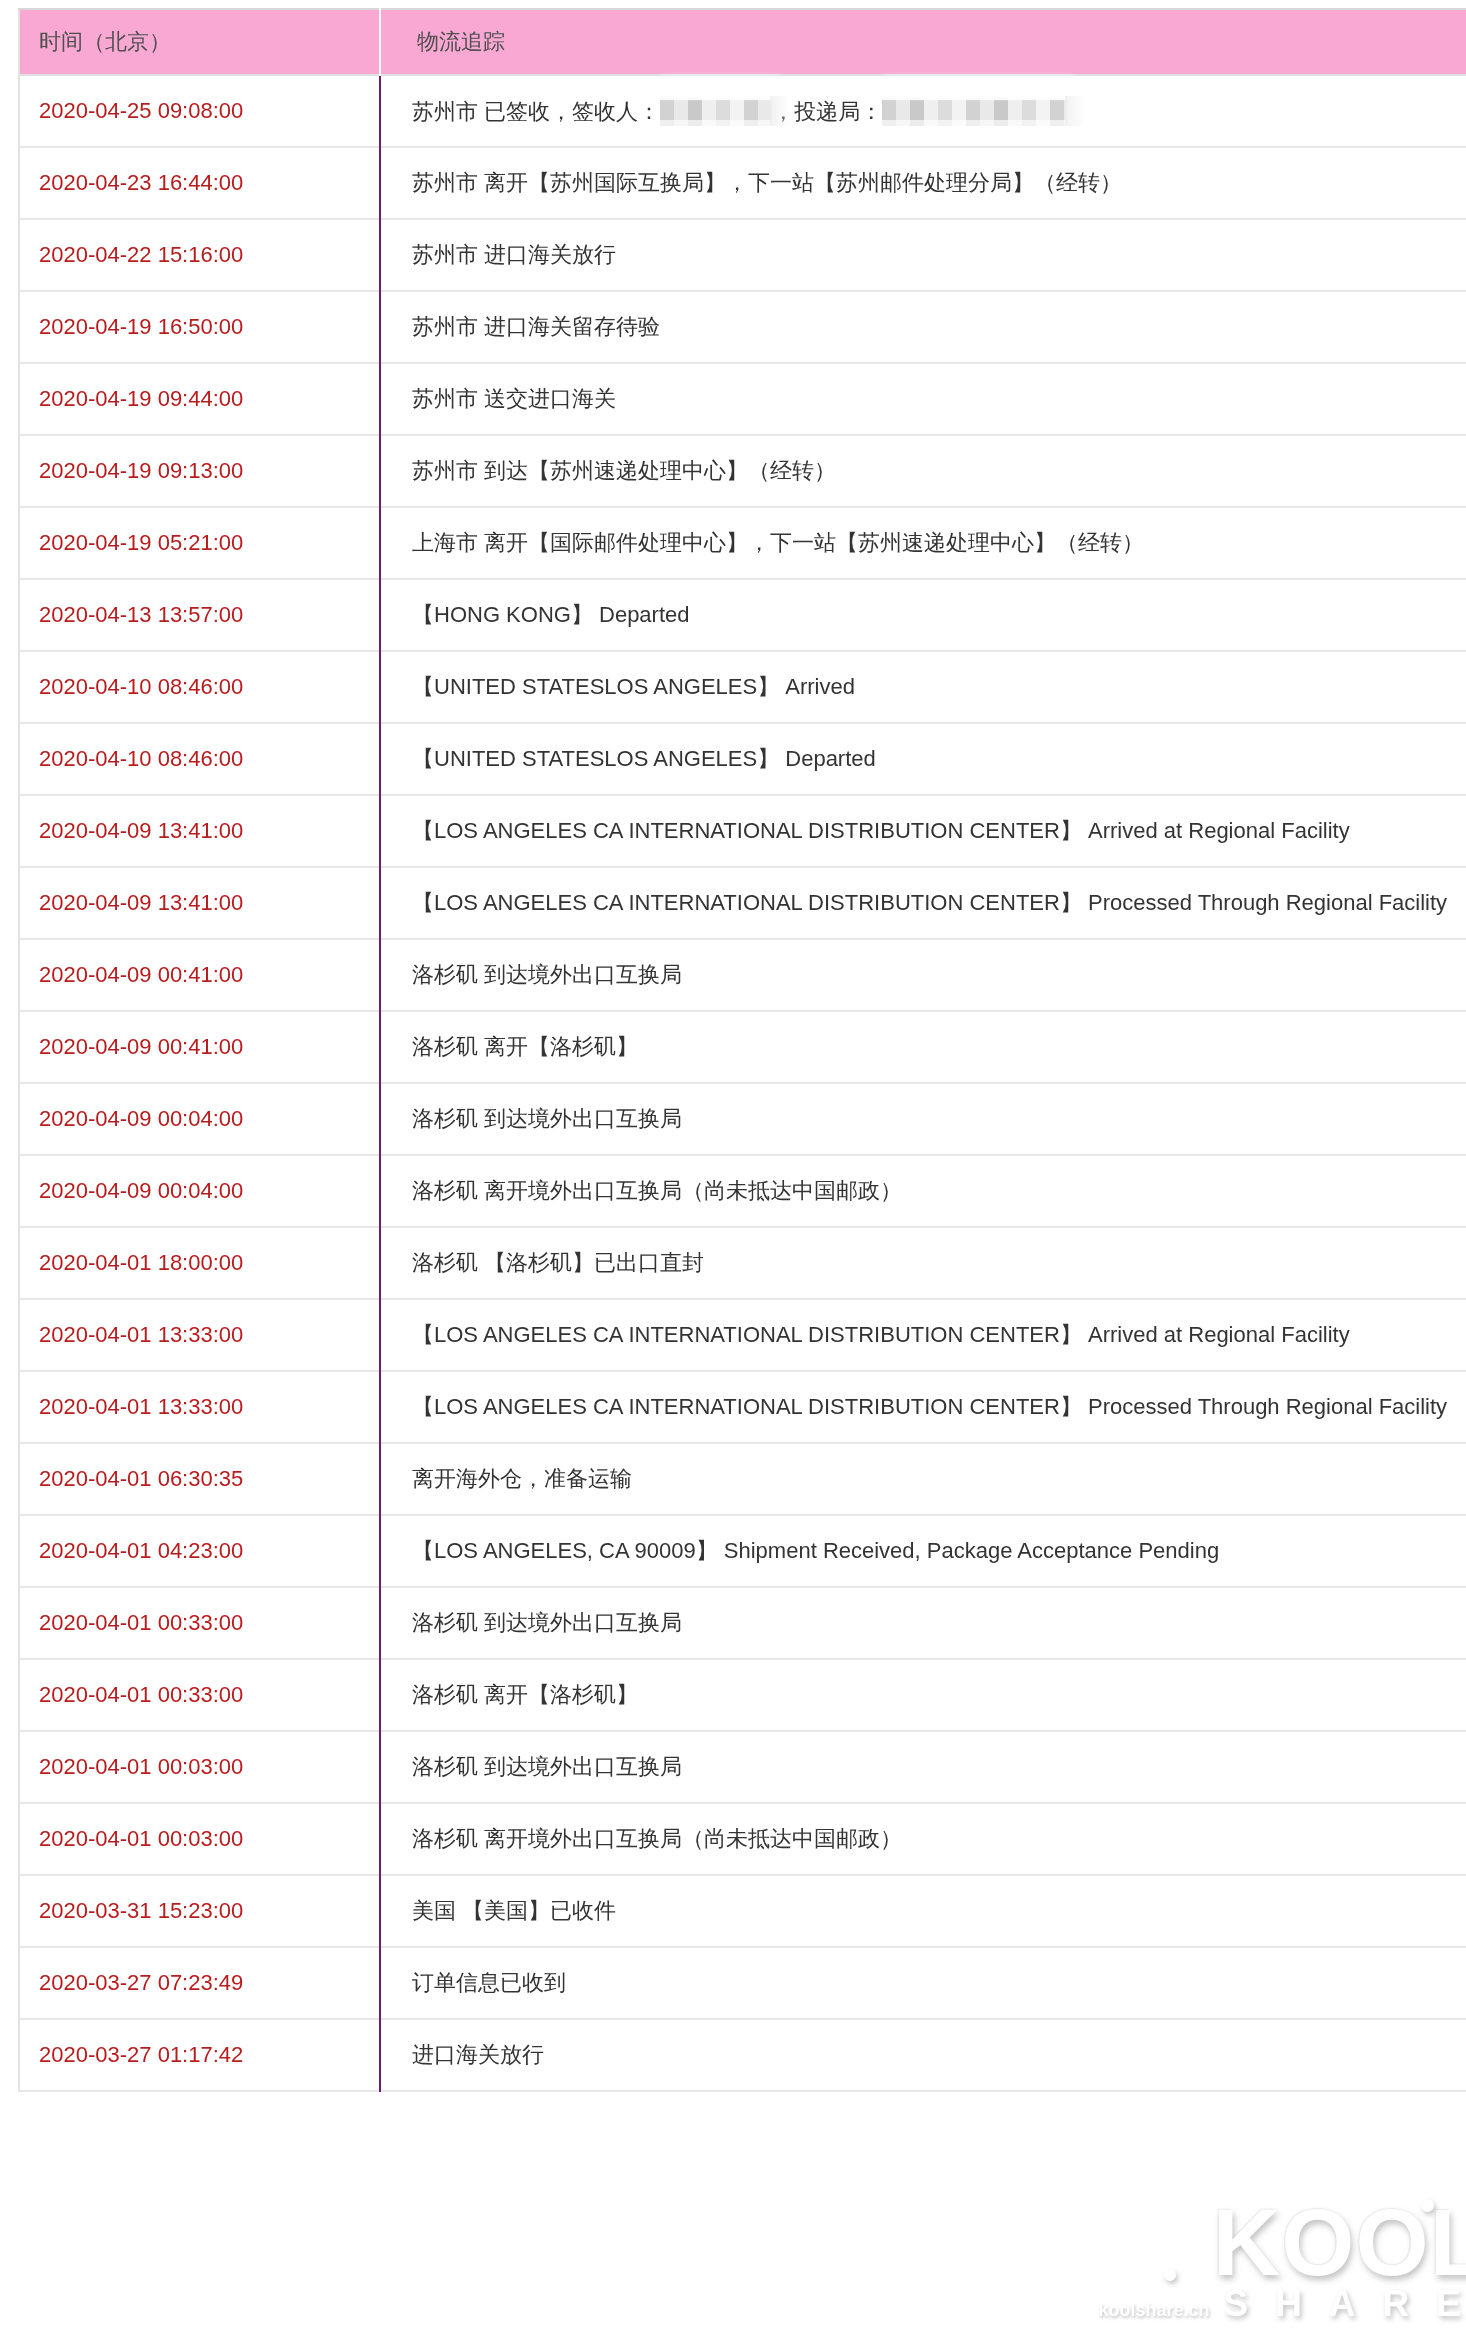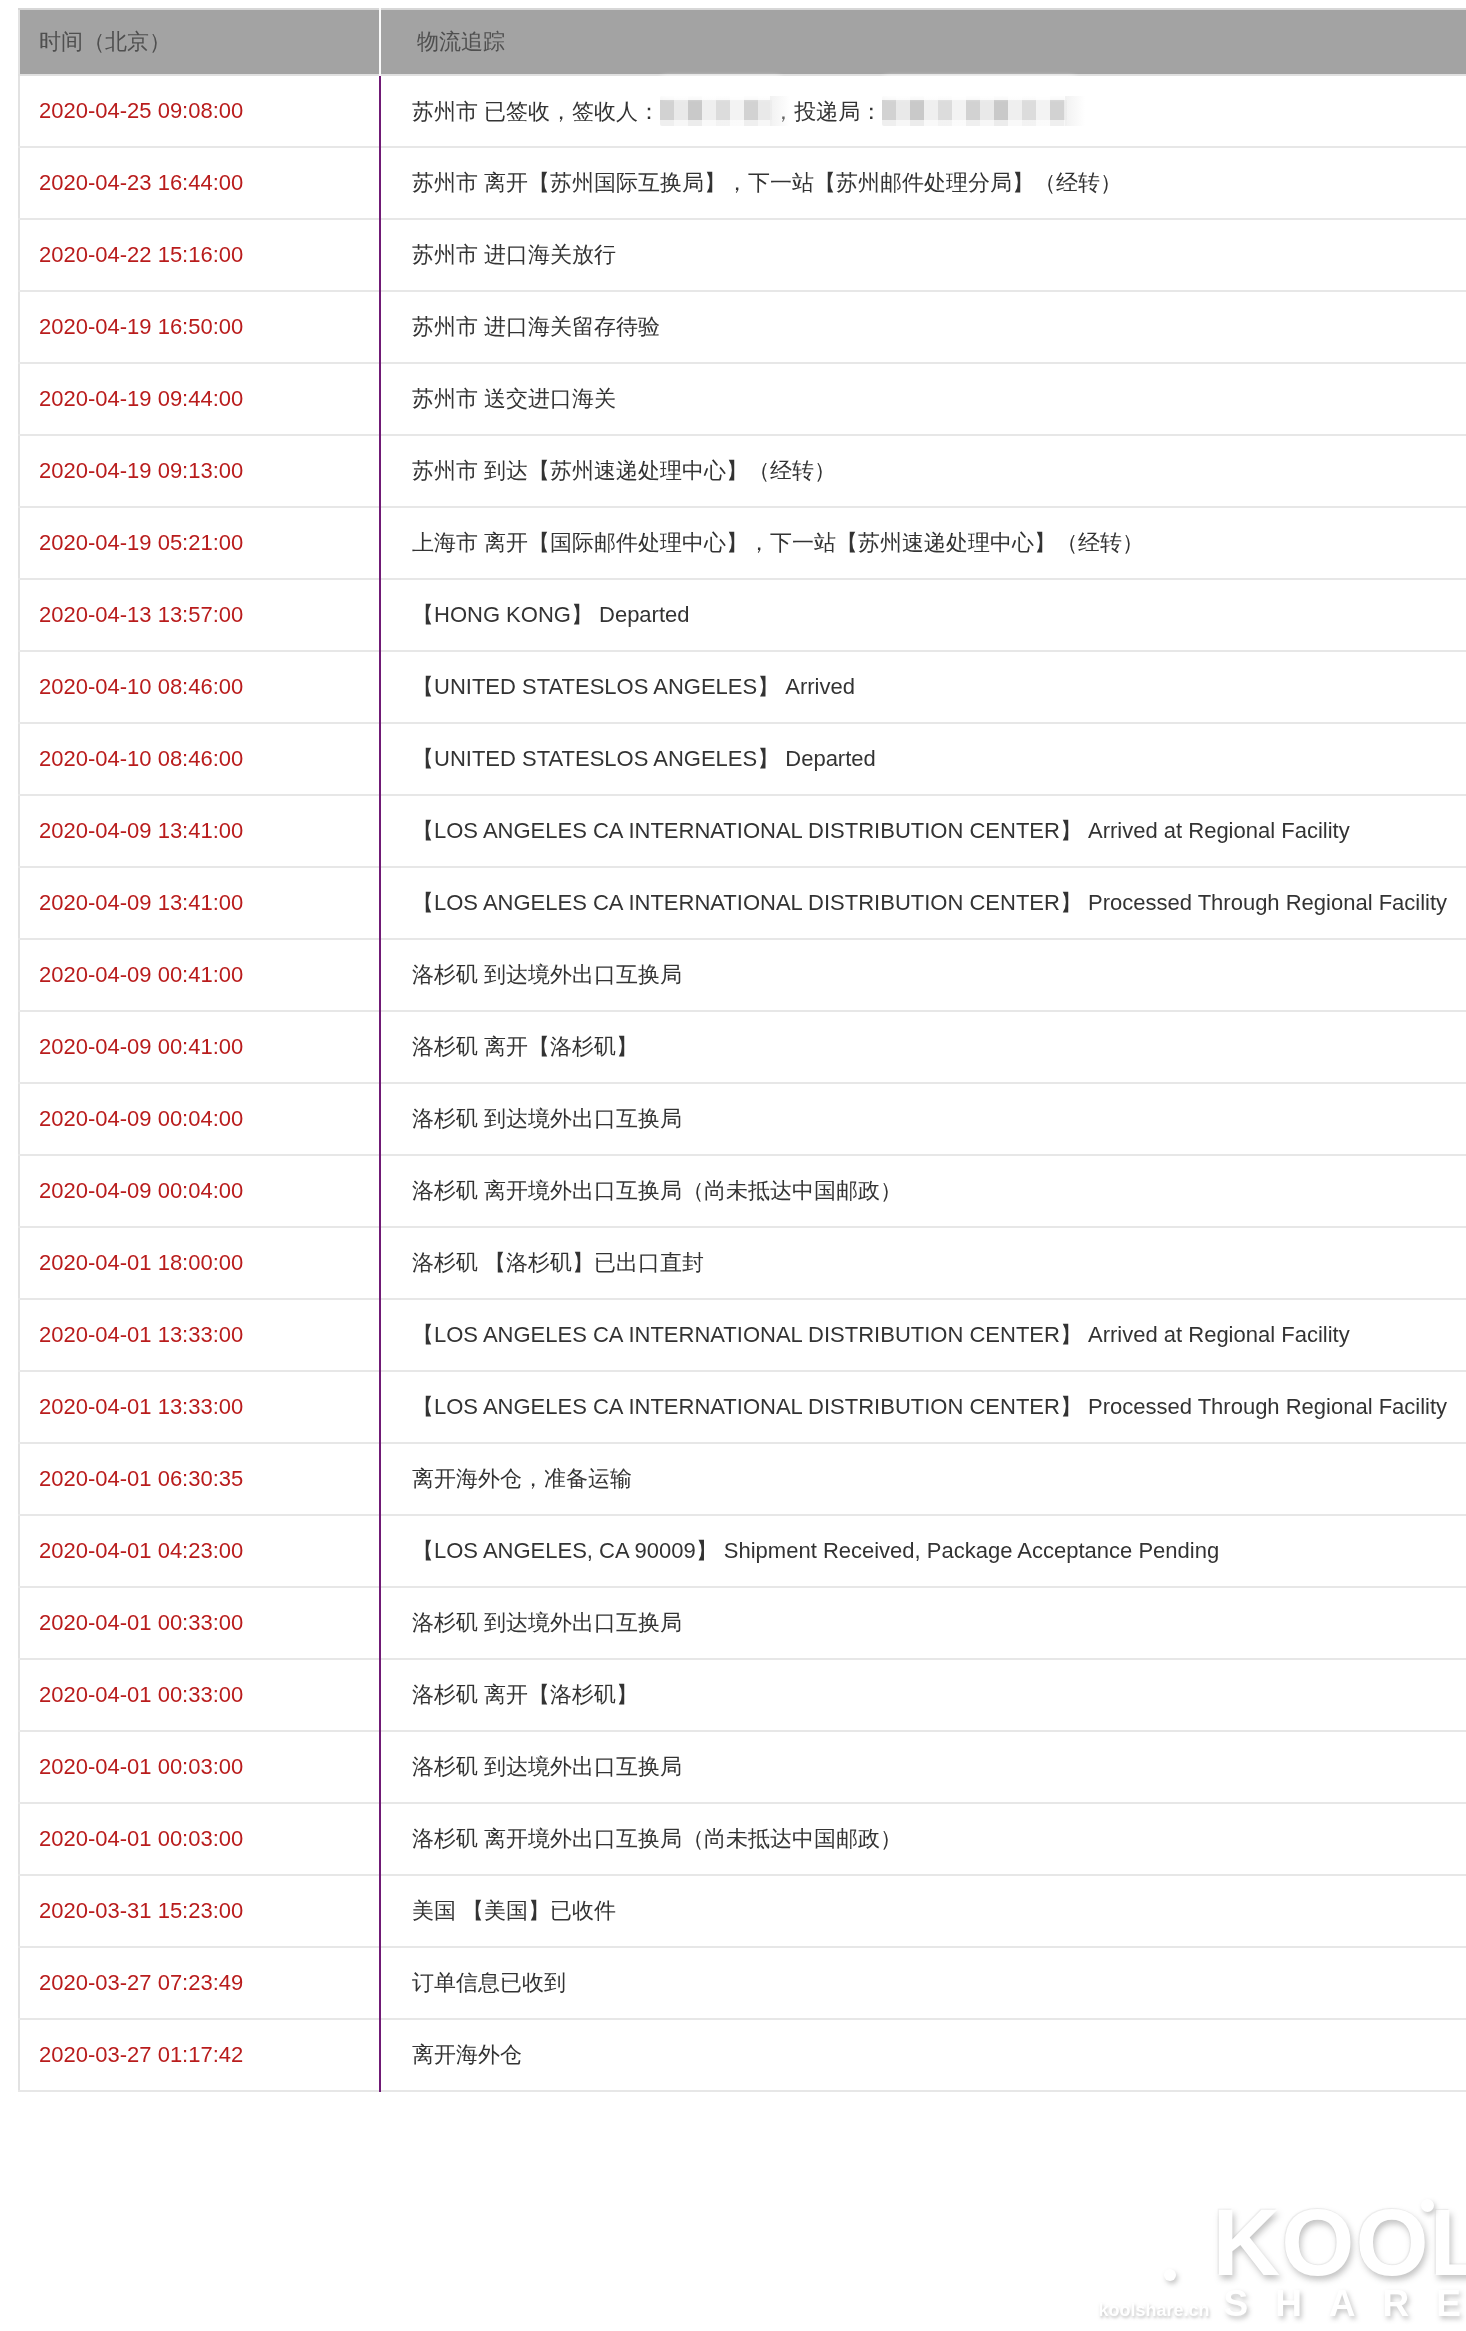--- a/index.html
+++ b/index.html
@@ -24,21 +24,21 @@
   th, td {
     font-size: 22px;
     text-align: left;
     font-weight: 400;
     vertical-align: middle;
     padding: 0 10px 0 19px;
     white-space: nowrap;
     overflow: visible;
   }
   thead tr {
-    background: #a3a3a3;
+    background: #f9a8d4;
     border-top: 2px solid #d7d7d7;
     border-bottom: 2px solid #e0e0e0;
   }
   thead th { height: 64px; color: #4f4f4f; }
   th.col-time  { width: 330px; }
   th.col-status { border-left: 2px solid #fafafa; padding-left: 36px; }
 
   tbody tr { border-bottom: 2px solid #e7e7e7; }
   tbody td { height: 70px; color: #333333; }
   tbody td.col-status { border-left: 2px solid #701a75; padding-left: 31px; }
@@ -244,21 +244,21 @@
         <tr>
           <td class="col-time">2020-03-31 15:23:00</td>
           <td class="col-status">美国 【美国】已收件</td>
         </tr>
         <tr>
           <td class="col-time">2020-03-27 07:23:49</td>
           <td class="col-status">订单信息已收到</td>
         </tr>
         <tr>
           <td class="col-time">2020-03-27 01:17:42</td>
-          <td class="col-status">离开海外仓</td>
+          <td class="col-status">进口海关放行</td>
         </tr>
       </tbody>
   </table>
 
   <div class="watermark">
     <div class="wm-kool">KOOL</div>
     <div class="wm-bottom">
       <span class="wm-site">koolshare.cn</span>
       <span class="wm-share">SHARE</span>
     </div>

